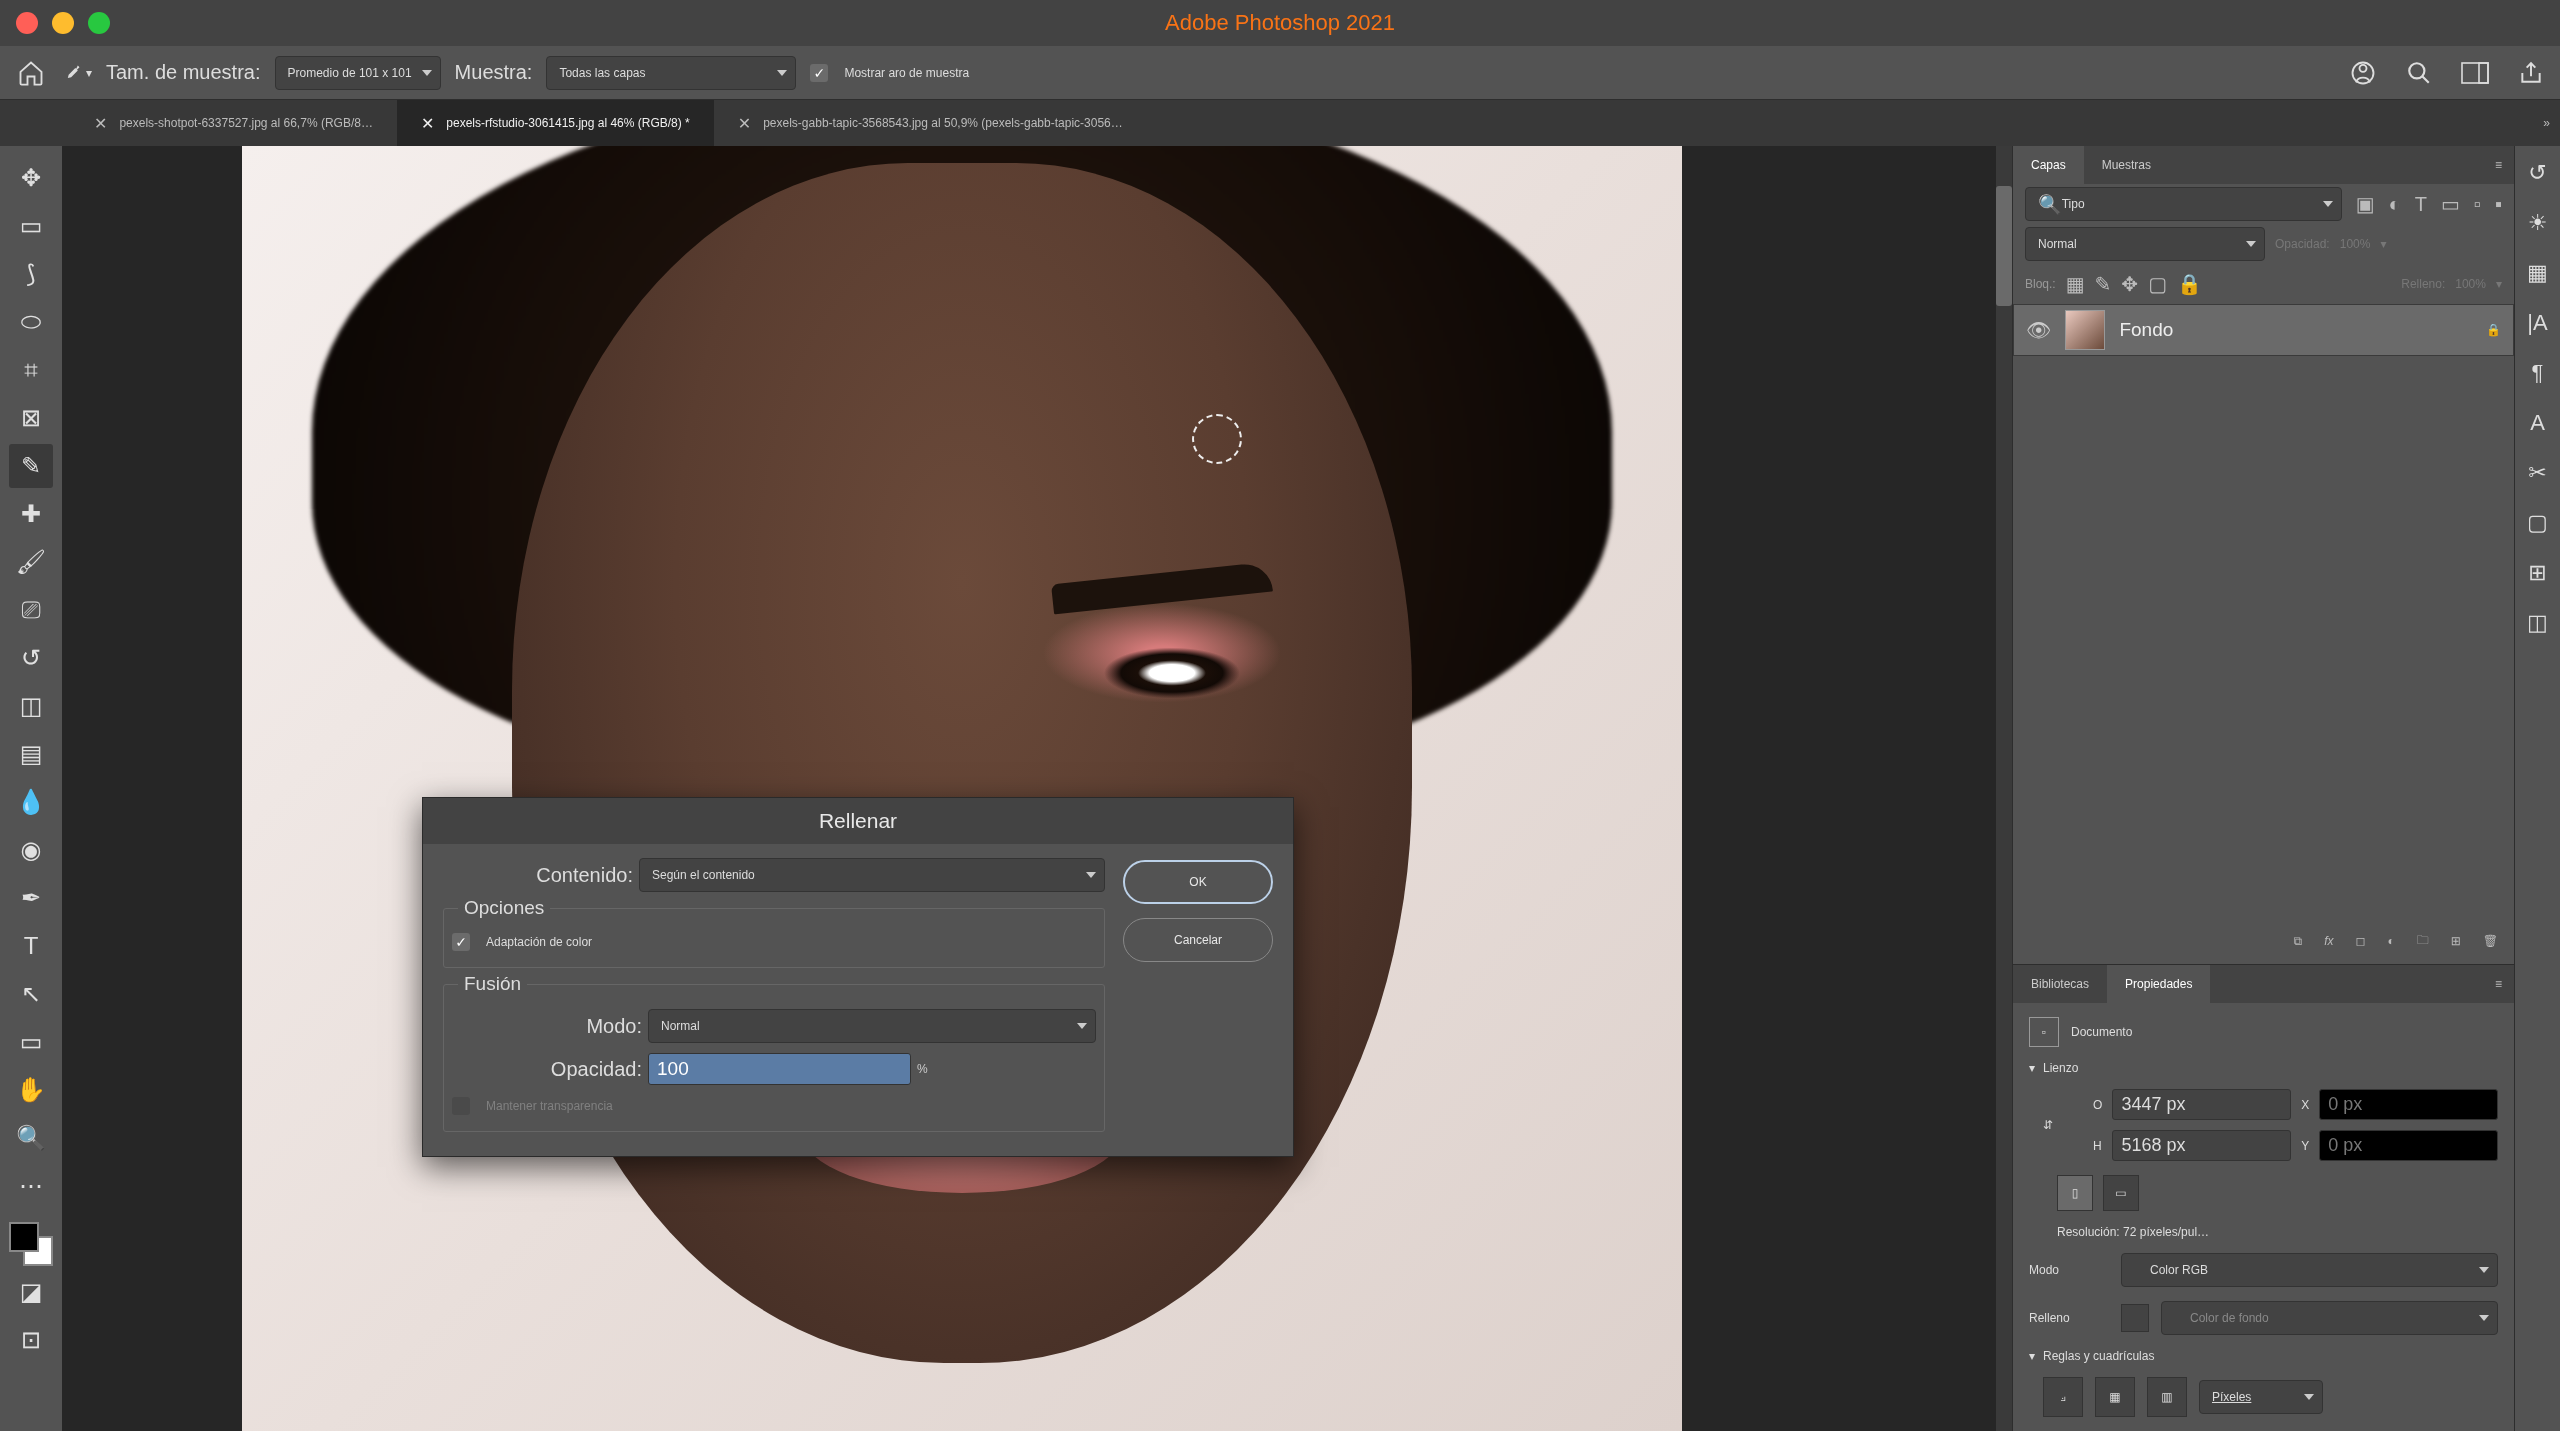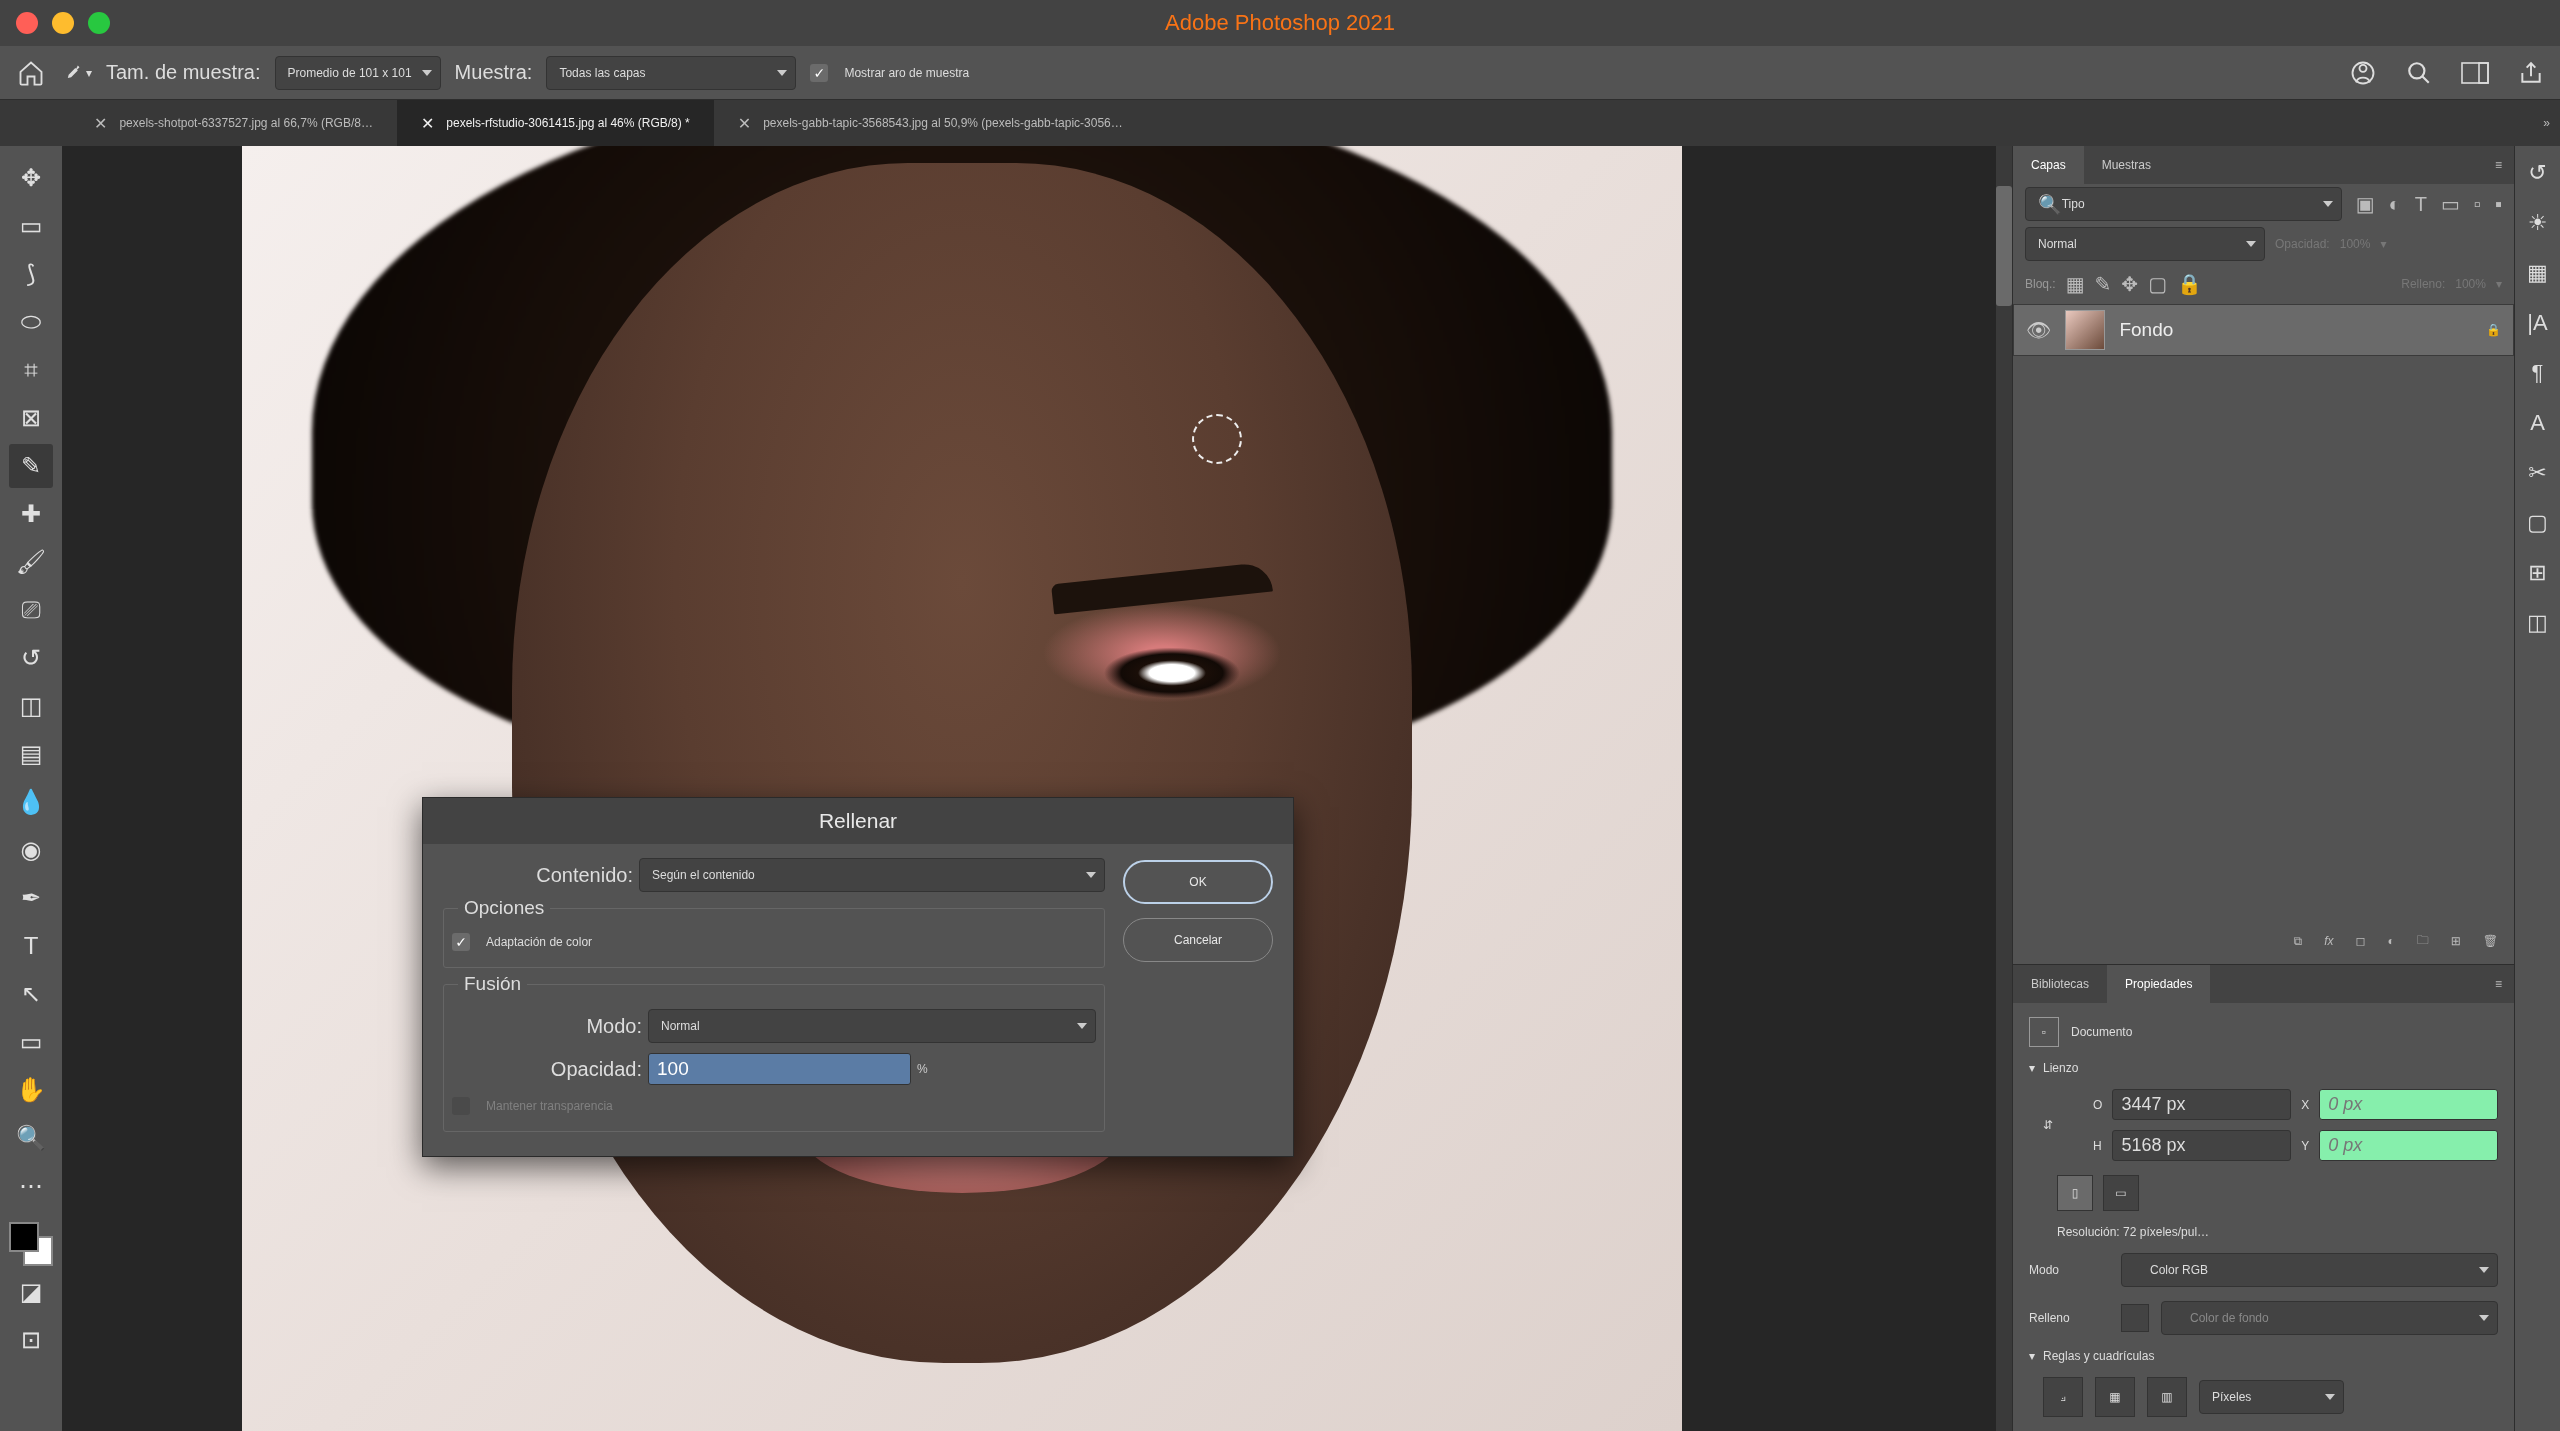--- a/index.html
+++ b/index.html
@@ -80,21 +80,21 @@
 .layers-empty { flex:1; }
 .layers-footer { height:46px; display:flex;align-items:center;justify-content:flex-end;gap:22px;padding:0 16px; color:#bbb; font-size:20px; }
 
 .props { border-top:1px solid #2d2d2d; }
 .props-body { padding:14px 16px; display:flex;flex-direction:column;gap:14px; font-size:19px; color:#ddd; max-height: 560px; overflow:hidden; }
 .doc-label { display:flex;align-items:center;gap:12px; }
 .doc-label .icon { width:30px;height:30px;border:1px solid #999; display:flex;align-items:center;justify-content:center; }
 .sect-head { display:flex;align-items:center;gap:8px; font-weight:500; }
 .dim-grid { display:grid; grid-template-columns: auto 1fr auto 1fr; gap:10px 10px; align-items:center; margin-left:28px; }
 .dim-grid input { width:100%; background:#434343; border:1px solid #333; color:#ddd; padding:4px 8px; font-size:18px; border-radius:3px; }
-.dim-grid input[disabled]{ background:#86efac; color:#777;font-style:italic; }
+.dim-grid input[disabled]{ background:#000000; color:#777; }
 .btn-pair { display:flex; gap:10px; margin-left:28px; }
 .btn-pair .b { width:36px;height:36px; border:1px solid #333; background:#434343; display:flex;align-items:center;justify-content:center; }
 .btn-pair .b.on { background:#6a6a6a; }
 .row-inline { display:flex; align-items:center; gap:12px; margin-left:0; }
 .row-inline .dropdown { flex:1;padding-left:28px; }
 .fill-sw { width:28px;height:28px;border:1px solid #333;background:#434343; }
 
 .rulers-row { display:flex; gap:12px; margin-left:14px; align-items:center; }
 .rulers-row .b { width:40px;height:40px; background:#434343;border:1px solid #333;display:flex;align-items:center;justify-content:center; }
 
@@ -401,21 +401,21 @@
           <div class="fill-sw"></div>
           <div class="dropdown disabled-field" style="color:#888;">
               <span>Color de fondo</span>
             </div>
         </div>
         <div class="sect-head">▾ <span>Reglas y cuadrículas</span></div>
         <div class="rulers-row">
           <div class="b">⟓</div>
           <div class="b">▦</div>
           <div class="b">▥</div>
-          <div class="dropdown" style="width:145px;">
+          <div class="dropdown" style="width:124px;text-decoration:underline;">
               <span>Píxeles</span>
             </div>
         </div>
       </div>
     </div>
   </div>
 
   <div class="right-dock" id="right-dock">
       <div class="dock-ico">↺</div>
       <div class="dock-ico">☀</div>

